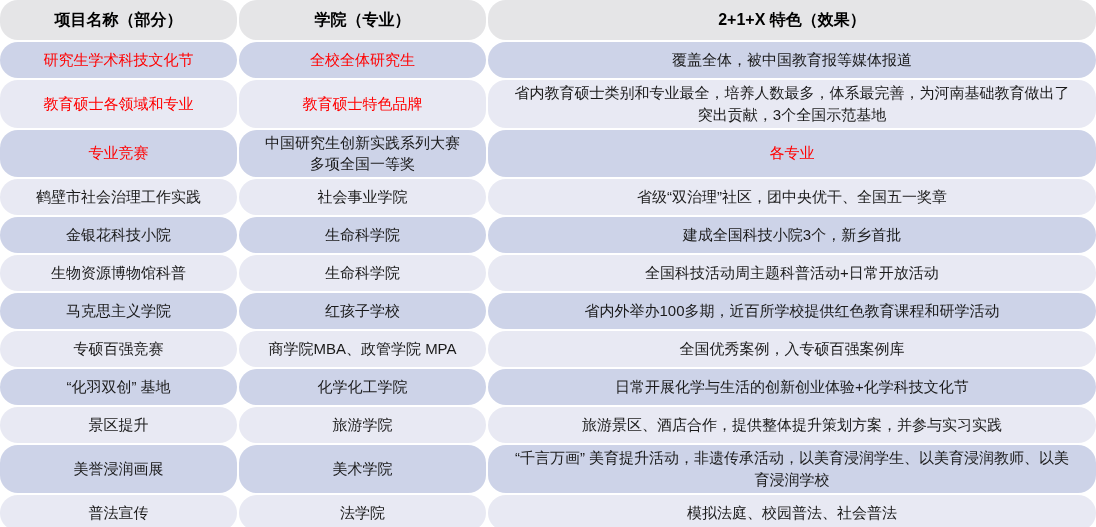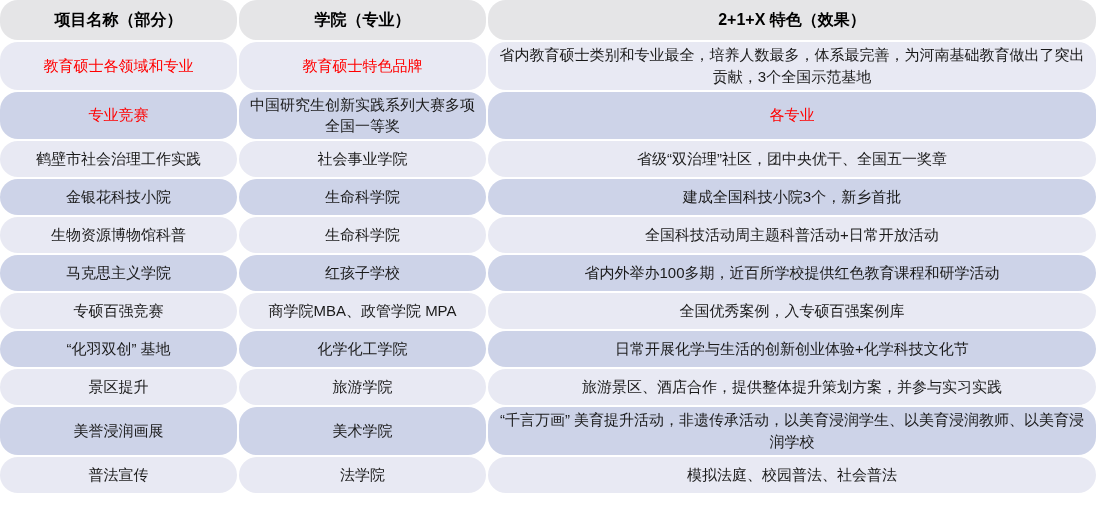--- a/index.html
+++ b/index.html
@@ -20,21 +20,21 @@
     column-gap: 2px;
     margin-bottom: 2px;
   }
   .grid-row:last-child { margin-bottom: 0; }
   .cell {
     display: flex;
     align-items: center;
     justify-content: center;
     text-align: center;
     min-height: 36px;
-    padding: 2px 8px;
+    padding: 2px 23px;
     box-sizing: border-box;
     font-size: 15px;
     line-height: 1.45;
     color: #1a1a1a;
     border-radius: 18px;
   }
   .header-row .cell {
     background: #e5e5e7;
     min-height: 40px;
     font-weight: bold;
@@ -48,20 +48,25 @@
 </head>
 <body>
 
 <div class="table-wrap">
   <div class="grid-row header-row">
     <div class="cell">项目名称（部分）</div>
     <div class="cell">学院（专业）</div>
     <div class="cell">2+1+X 特色（效果）</div>
   </div>
   <div>
+      <div class="grid-row row-odd">
+        <div class="cell red-text">研究生学术科技文化节</div>
+        <div class="cell red-text">全校全体研究生</div>
+        <div class="cell">覆盖全体，被中国教育报等媒体报道</div>
+      </div>
       <div class="grid-row row-even">
         <div class="cell red-text">教育硕士各领域和专业</div>
         <div class="cell red-text">教育硕士特色品牌</div>
         <div class="cell">省内教育硕士类别和专业最全，培养人数最多，体系最完善，为河南基础教育做出了突出贡献，3个全国示范基地</div>
       </div>
       <div class="grid-row row-odd">
         <div class="cell red-text">专业竞赛</div>
         <div class="cell">中国研究生创新实践系列大赛多项全国一等奖</div>
         <div class="cell red-text">各专业</div>
       </div>

